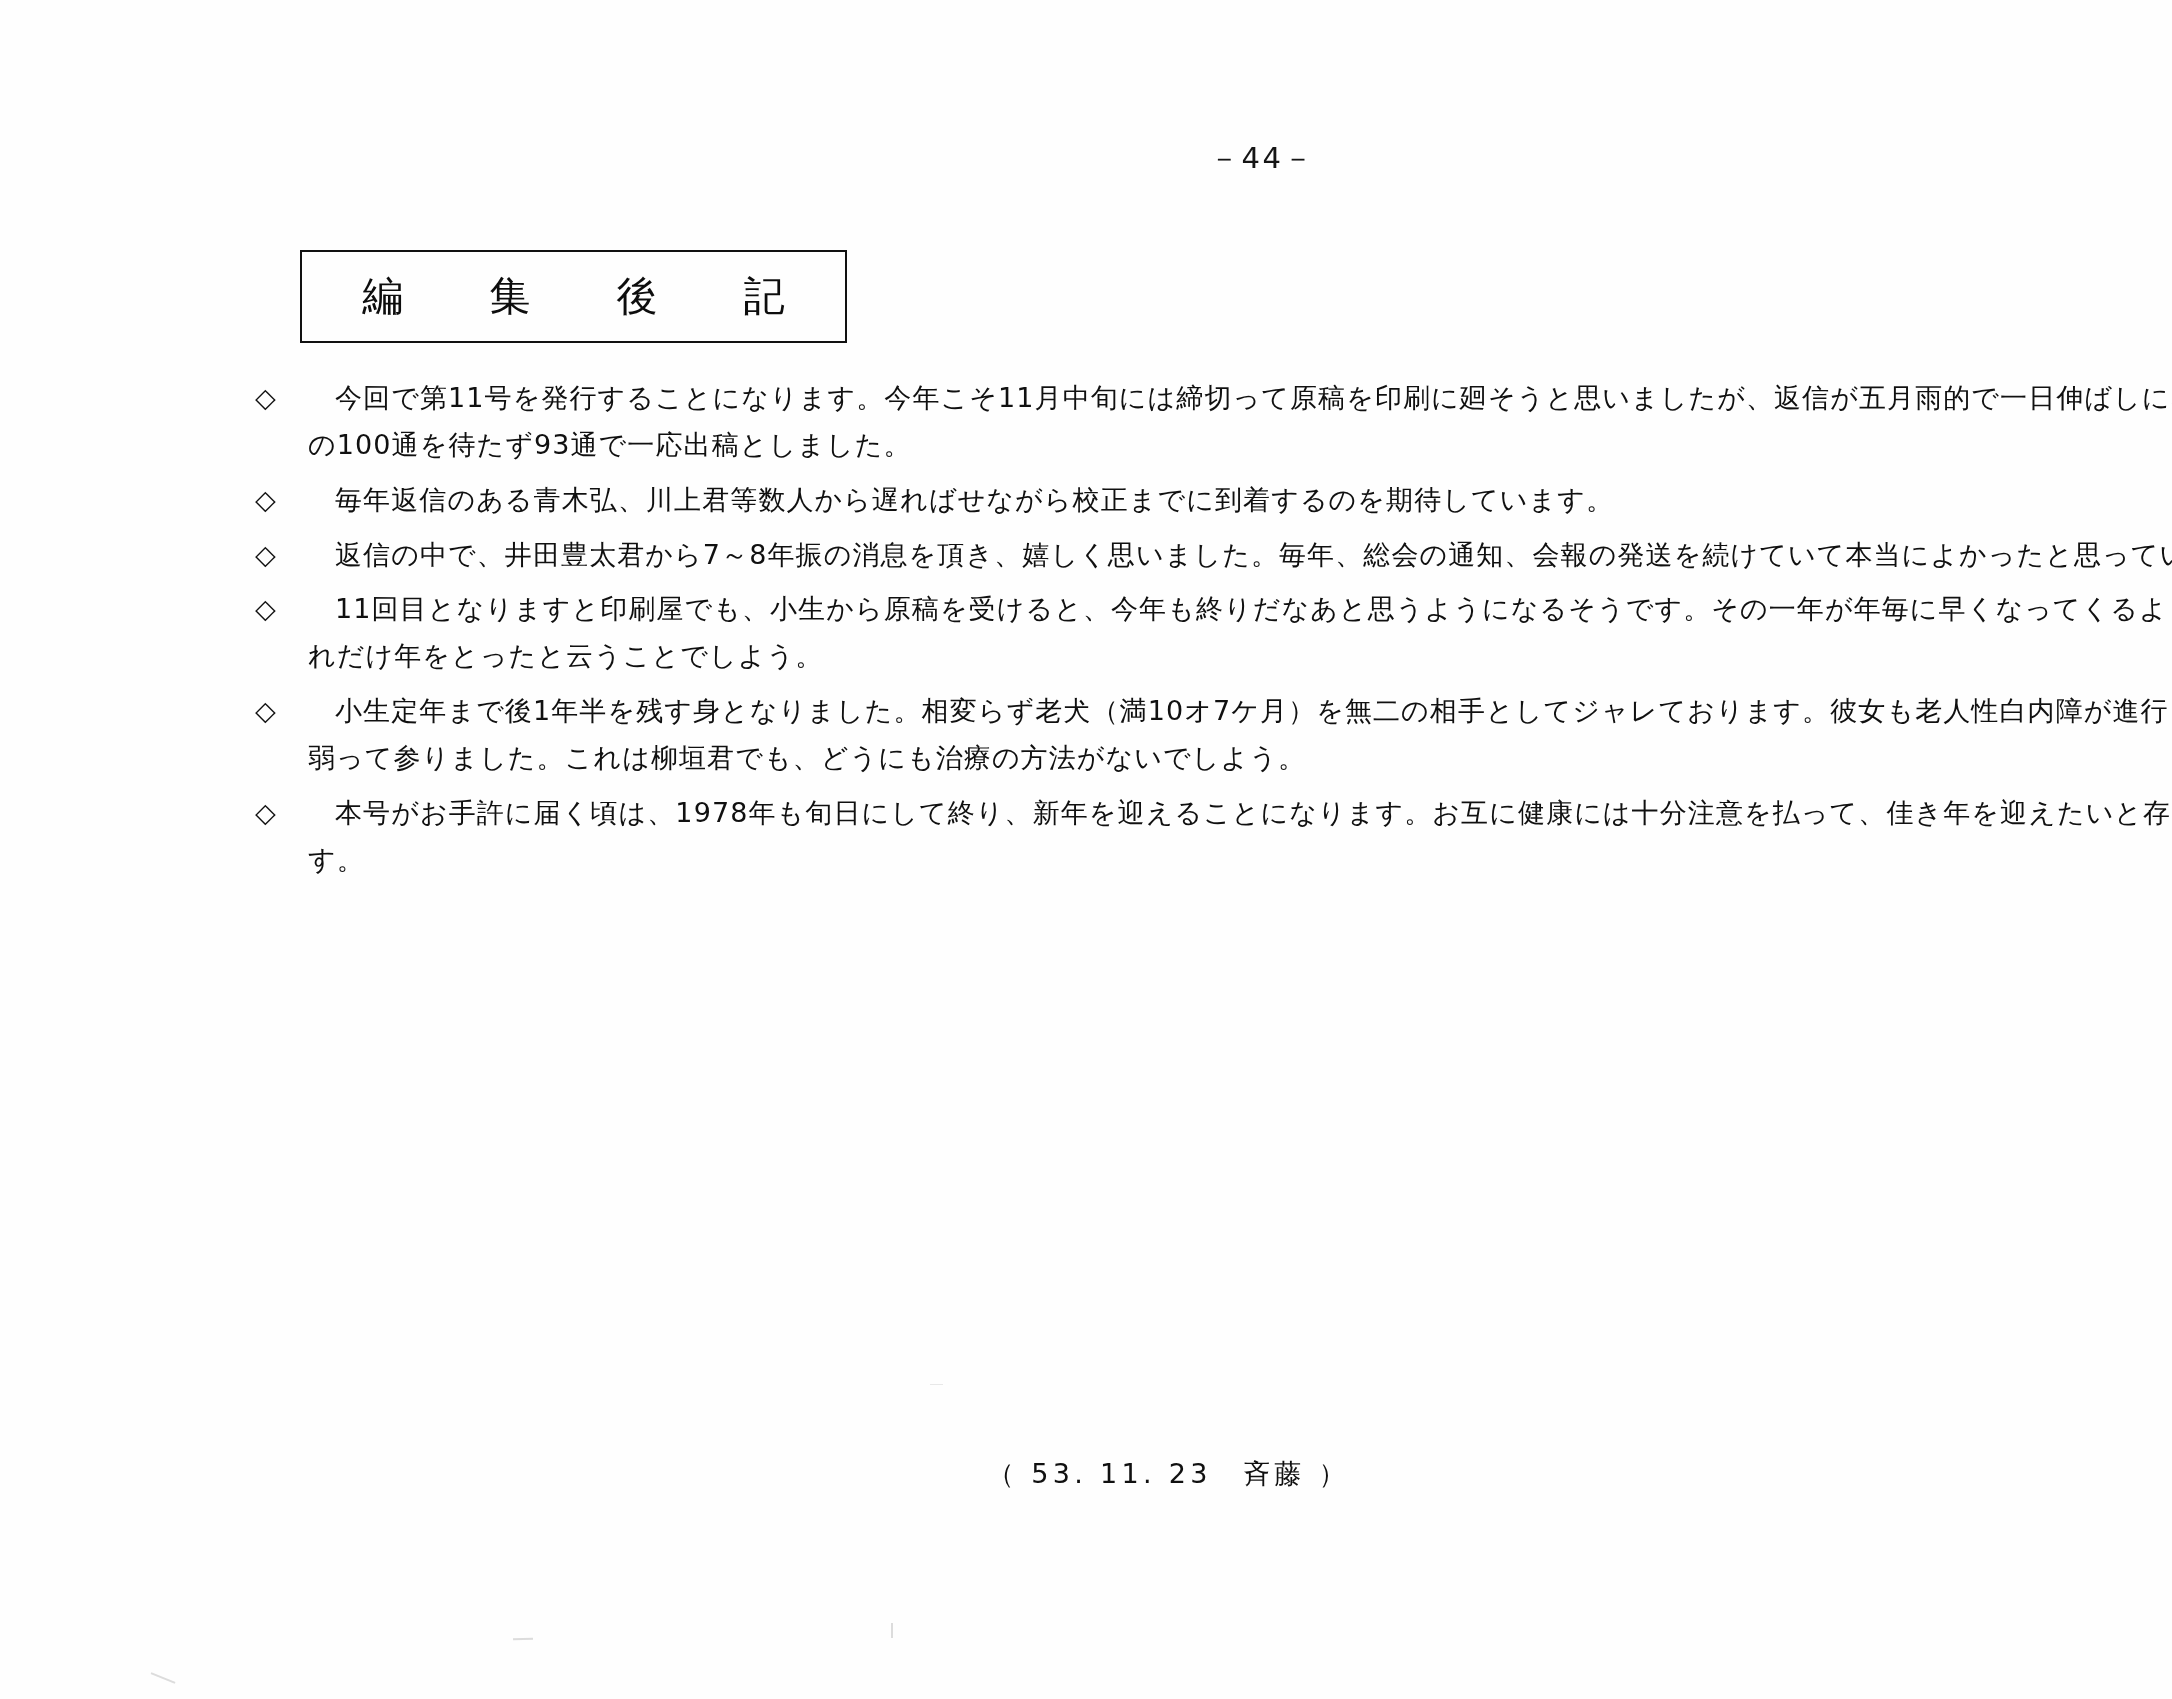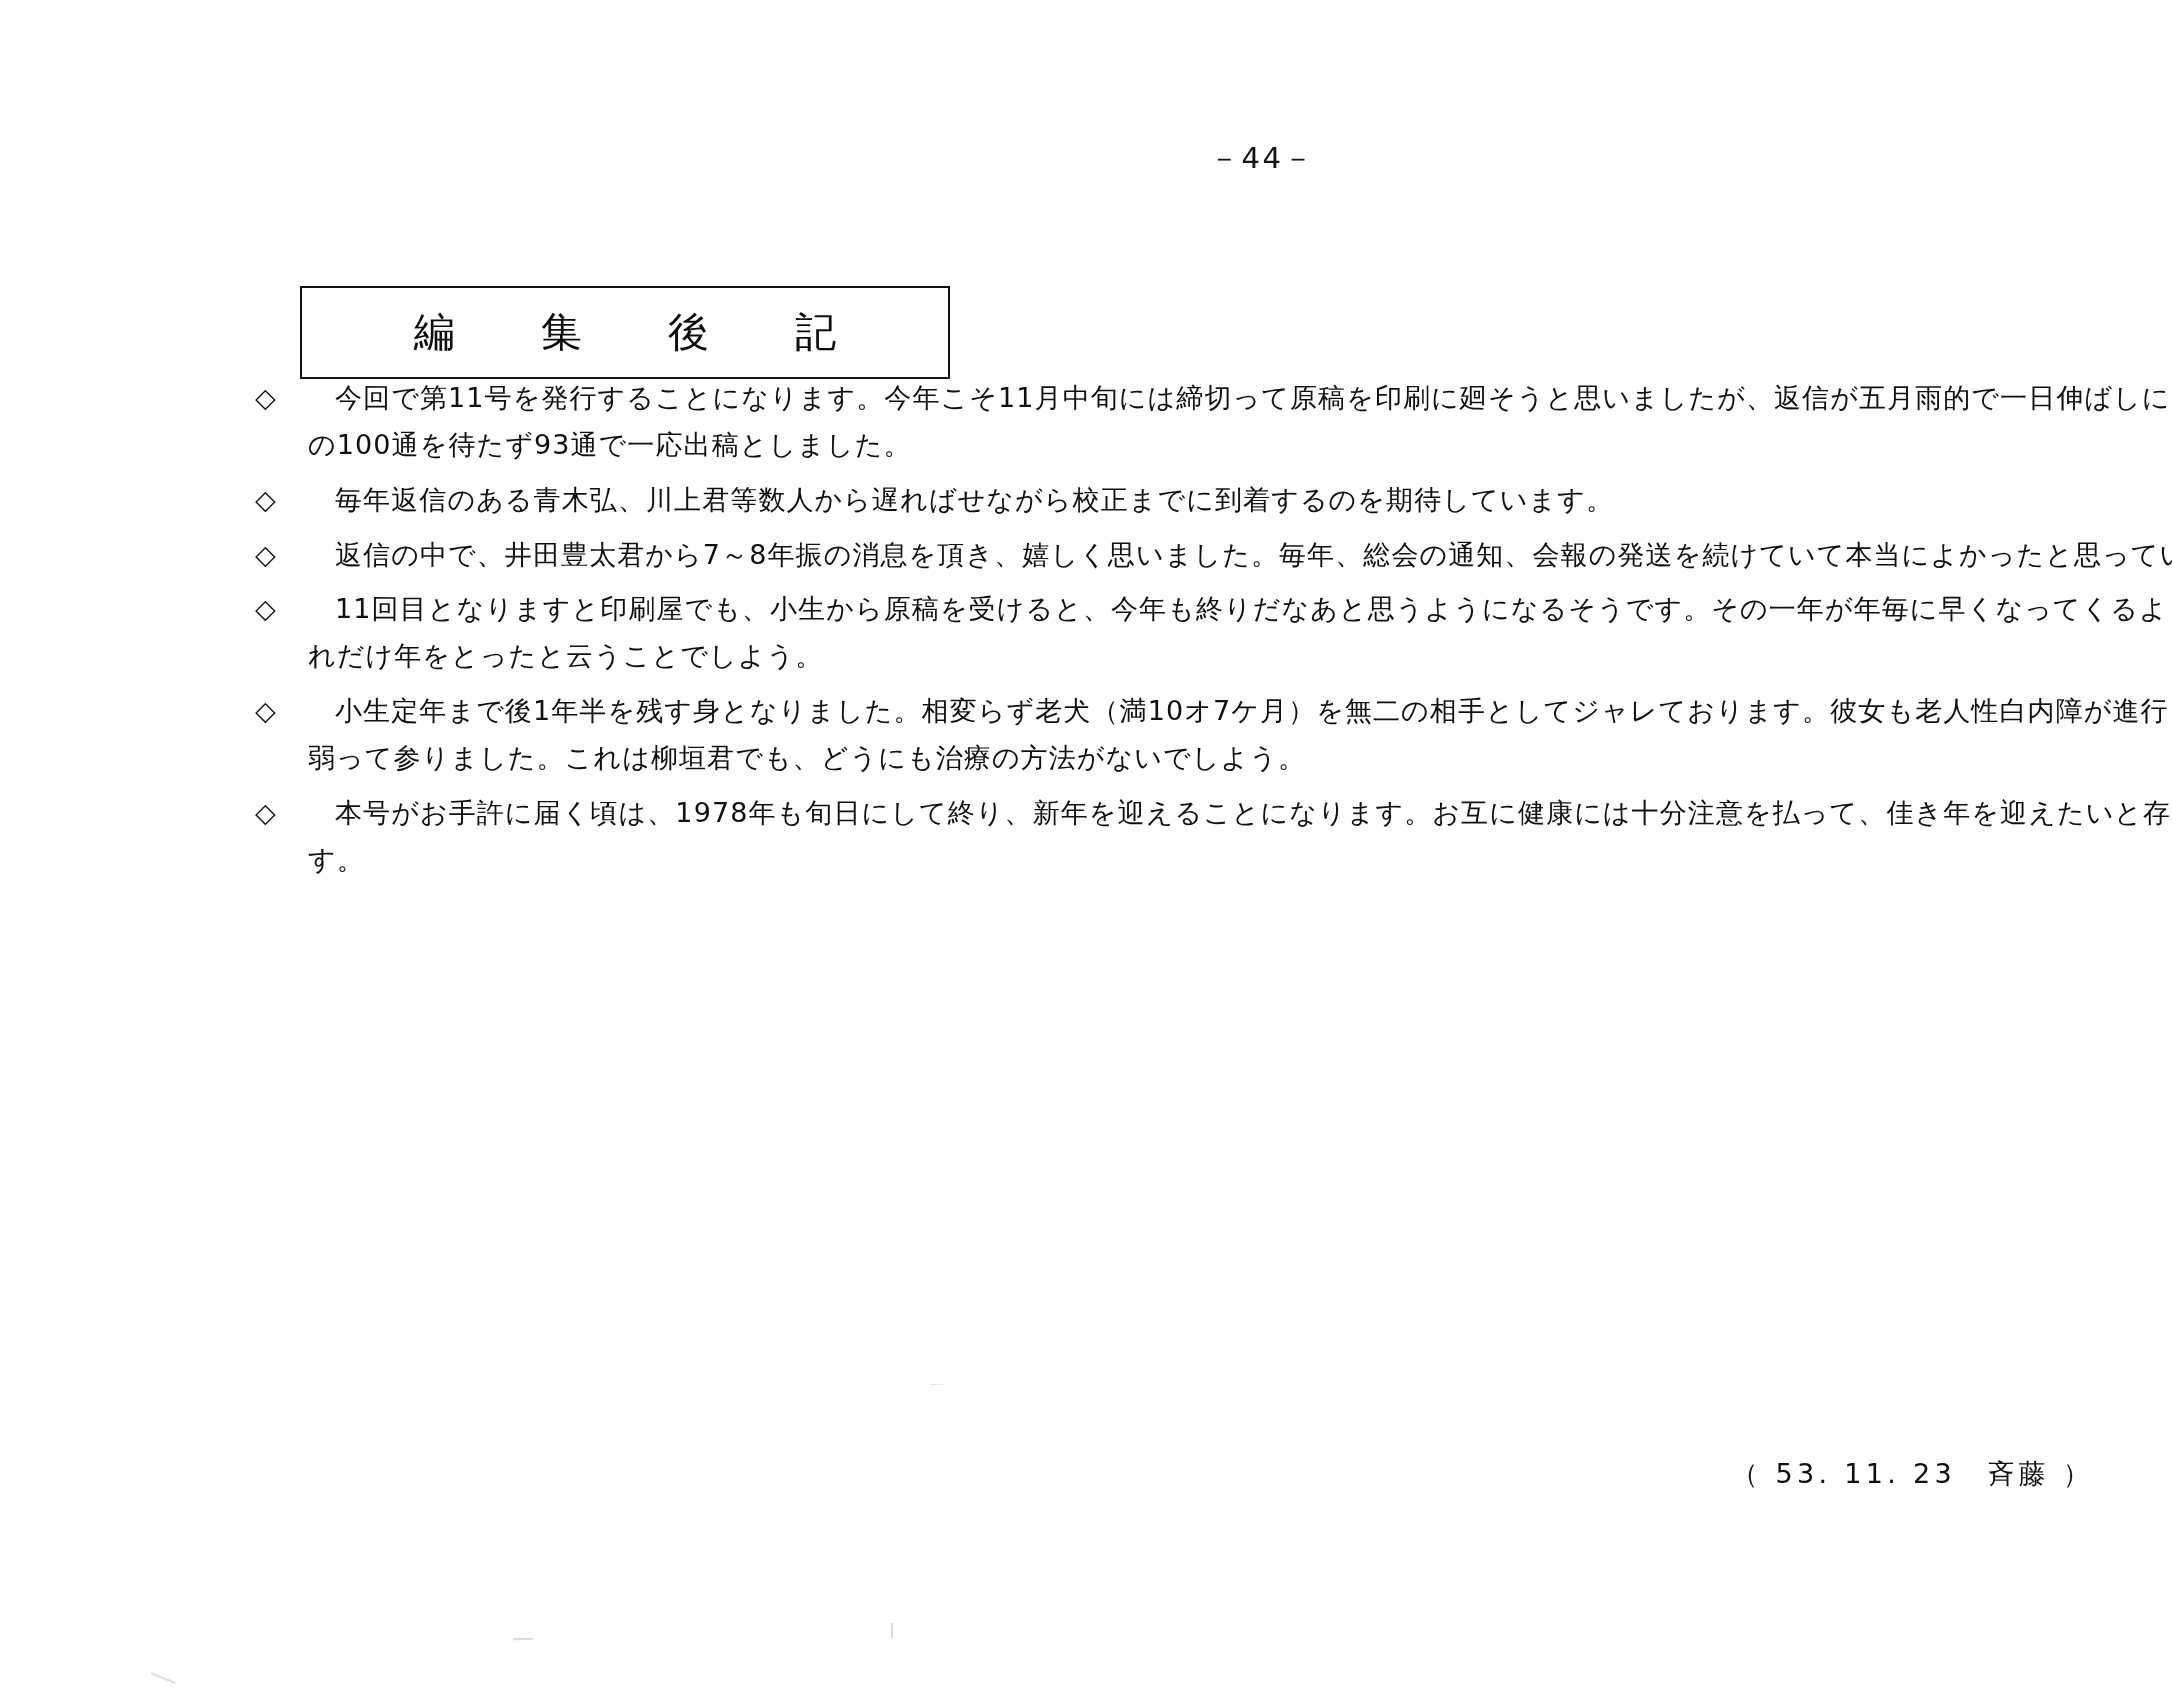--- a/index.html
+++ b/index.html
@@ -33,28 +33,27 @@
     letter-spacing: 2.6px;
     color: #151515;
     font-family: "DejaVu Sans", sans-serif;
   }
 
   
   .title-box {
     position: absolute;
     left: 300px;
     top: 250px;
-    width: 650px;
+    width: 547px;
     height: 93px;
     border: 2.2px solid #111111;
     box-sizing: border-box;
     display: flex;
     align-items: center;
     justify-content: center;
-    margin-top: 36px;
   }
   .title-box-inner {
     font-size: 41px;
     letter-spacing: 22.6px;
     padding-left: 22.6px;
     color: #0d0d0d;
     font-family: "DejaVu Sans", sans-serif;
     white-space: nowrap;
   }
 
@@ -89,21 +88,21 @@
     color: #101010;
     text-indent: 27px;
     word-break: break-all;
   }
 
   .signature {
     position: absolute;
     left: 0;
     top: 1082px;
     width: 1851px;
-    text-align: right;
+    text-align: center;
     font-size: 27px;
     letter-spacing: 4.3px;
     color: #101010;
   }
 
   
   .speck {
     position: absolute;
     background: #bfbfbf;
     opacity: .55;

